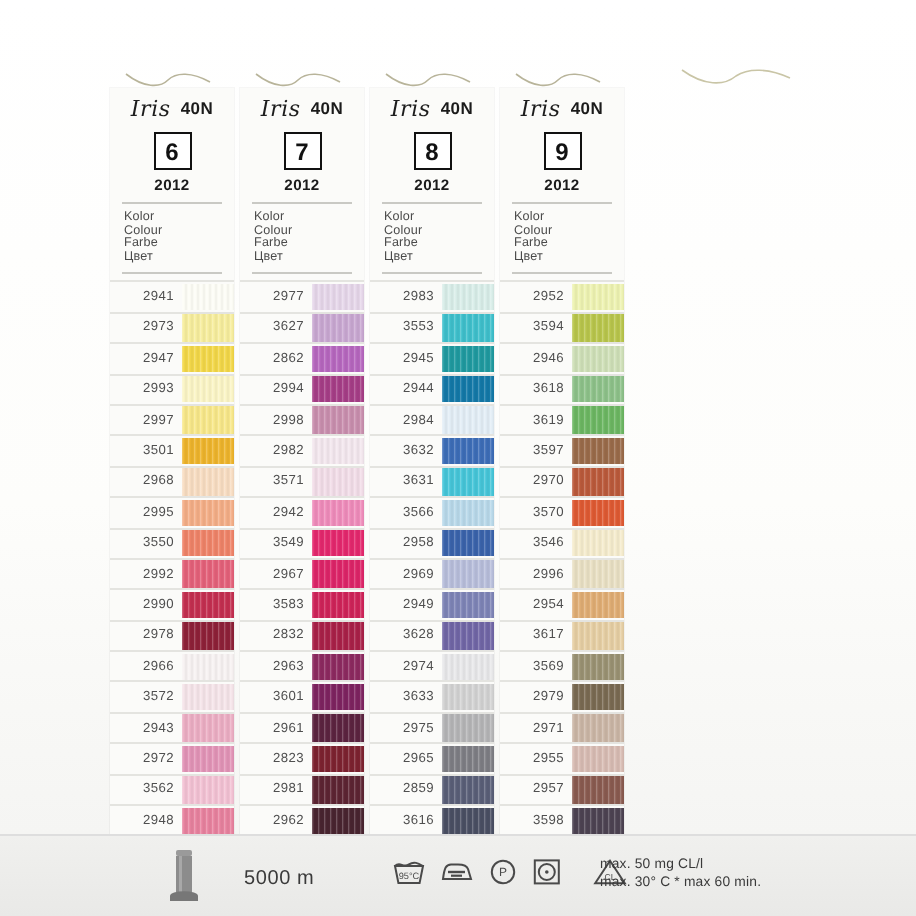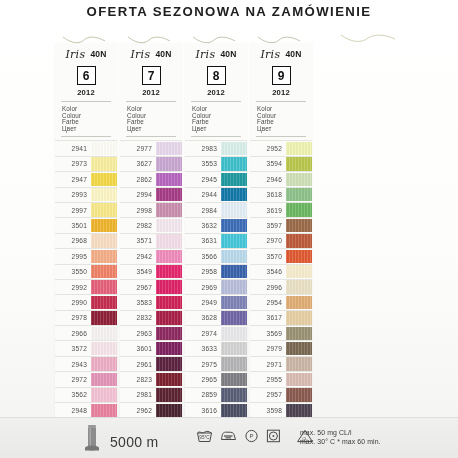--- a/index.html
+++ b/index.html
@@ -100,37 +100,36 @@
   }
 
   
   .footer{
     position:absolute;left:0;bottom:0;width:458px;height:40px;
     background:linear-gradient(180deg,#f0f0ee 0%,#e9e9e7 100%);
     border-top:1px solid #dedede;
   }
   .spool{position:absolute;left:82px;top:5px;width:20px;height:30px;}
   .len{
-    position:absolute;left:110px;top:16px;
-    font-size:14px;color:#3a3a3a;letter-spacing:0.3px;
+    position:absolute;left:122px;top:16px;
+    font-size:10px;color:#3a3a3a;letter-spacing:0.3px;
   }
   .care{position:absolute;left:196px;top:11px;display:flex;align-items:center;gap:7px;}
   .care svg{display:block;}
   .caretxt{
     position:absolute;left:300px;top:10px;
     font-size:6.9px;line-height:9.4px;color:#3a3a3a;letter-spacing:0.1px;
   }
 </style>
 </head>
 <body>
 
 <div id="page">
 
   <div class="header">
-    <div class="title">OFERTA SEZONOWA NA ZAMÓWIENIE</div>
   </div>
 
   <div class="swoosh" style="left:62px;top:36px;">
     <svg width="44" height="8" viewBox="0 0 44 8">
         <path d="M1 1 C10 8, 18 8, 22 4 C26 0, 34 0, 43 5" fill="none" stroke="#b8b49a" stroke-width="0.8"></path>
       </svg>
   </div>
   <div class="swoosh" style="left:127px;top:36px;">
     <svg width="44" height="8" viewBox="0 0 44 8">
         <path d="M1 1 C10 8, 18 8, 22 4 C26 0, 34 0, 43 5" fill="none" stroke="#b8b49a" stroke-width="0.8"></path>

